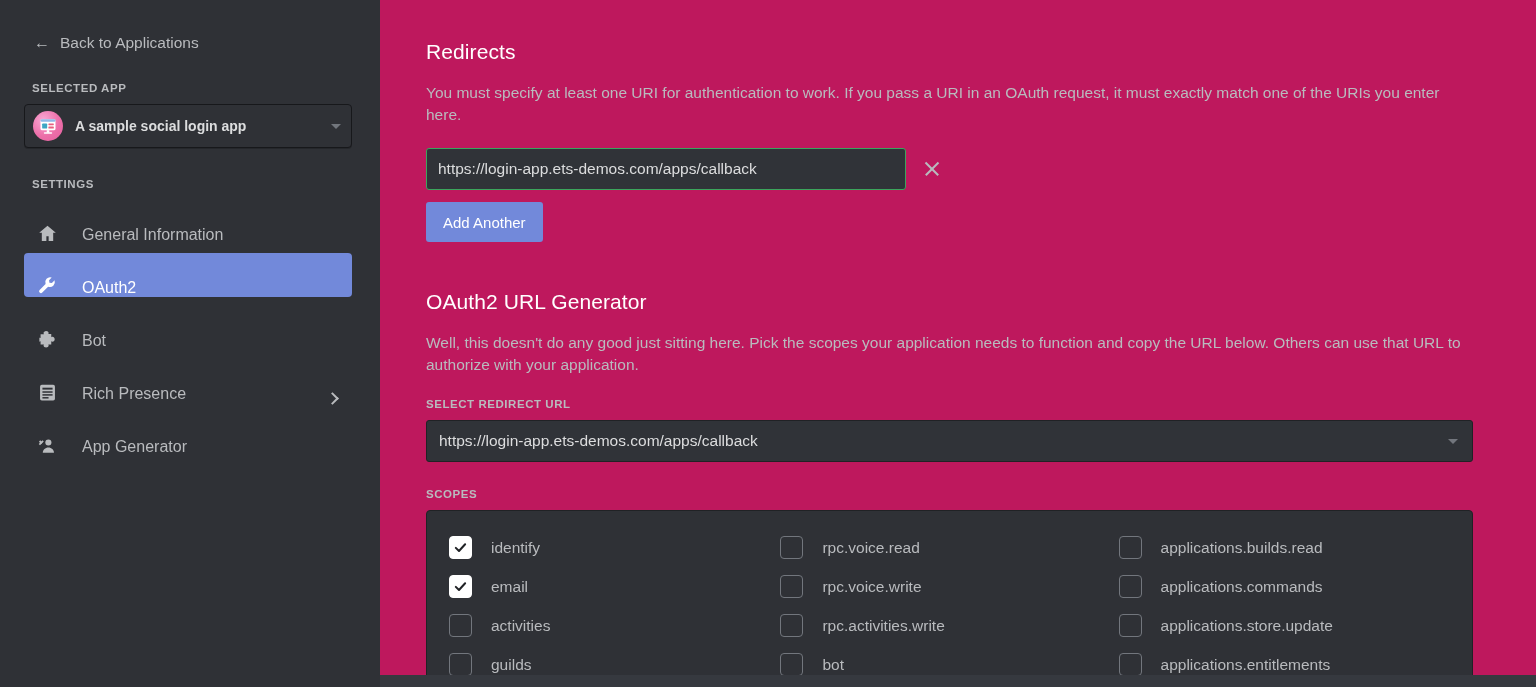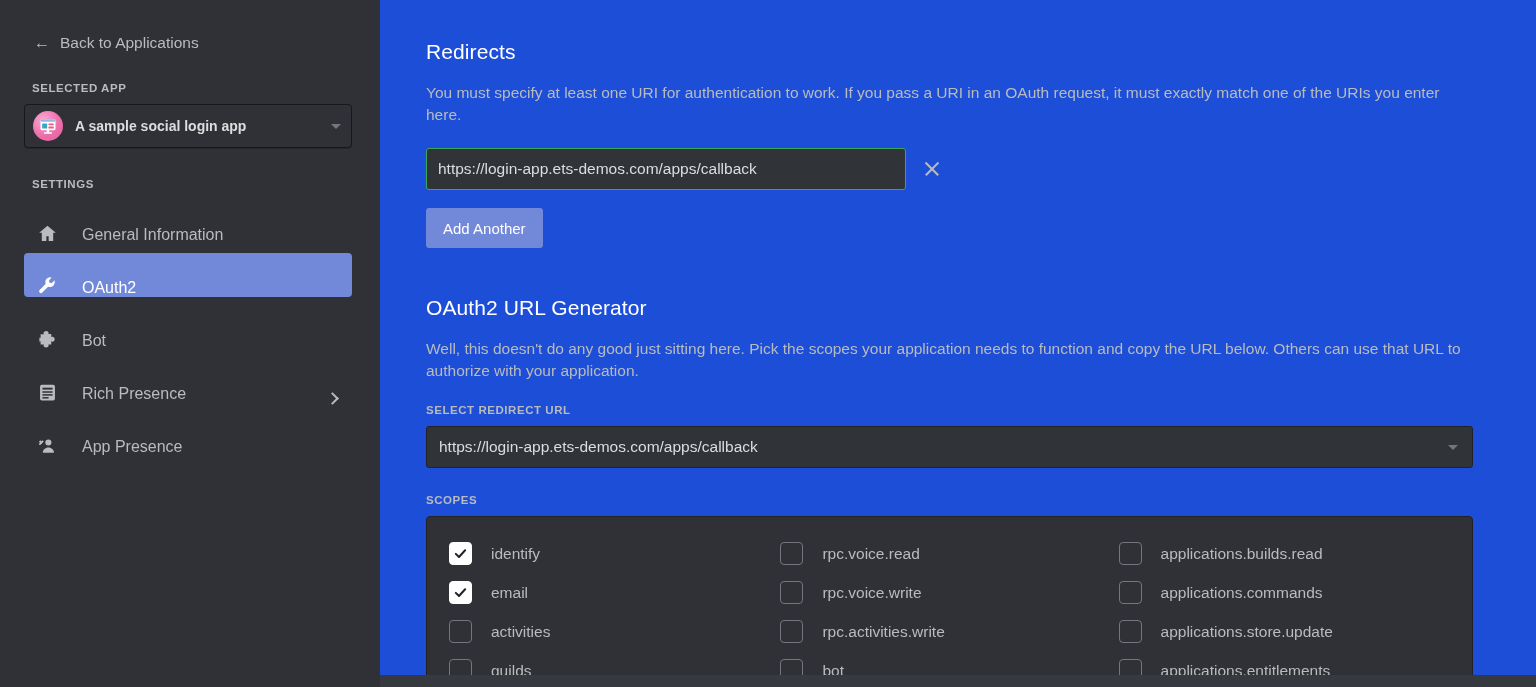--- a/index.html
+++ b/index.html
@@ -91,21 +91,21 @@
     width: 9px; height: 9px; flex: 0 0 9px;
     border-right: 2.2px solid #b9bbbe;
     border-top: 2.2px solid #b9bbbe;
     transform: rotate(45deg);
     margin-right: 3px;
   }
 
   
   .main {
     flex: 1; height: 675px;
-    background: #1d4ed8;
+    background: #be185d;
     padding: 40px 0 0 46px;
     overflow: hidden;
     position: relative;
   }
   .h2 {
     color: #ffffff; font-size: 21px; font-weight: normal;
     letter-spacing: .1px;
     margin-bottom: 18px;
   }
   .desc {
@@ -132,21 +132,21 @@
   .remove-btn::before, .remove-btn::after {
     content: ""; position: absolute;
     left: 3px; top: 11px;
     width: 18px; height: 1.6px;
     background: #b9bbbe;
   }
   .remove-btn::before { transform: rotate(45deg); }
   .remove-btn::after  { transform: rotate(-45deg); }
 
   .btn-primary {
-    margin-top: 18px;
+    margin-top: 12px;
     height: 40px; padding: 0 17px;
     background: #7289da; border: none; border-radius: 3px;
     color: #ffffff; font-size: 15px;
     font-family: "Liberation Sans", sans-serif;
     cursor: pointer;
   }
 
   .h2.gen { margin-top: 48px; }
 
   .field-label {
@@ -279,21 +279,21 @@
 
       <div class="nav-item">
         <span class="nav-icon">
           <svg width="21" height="21" viewBox="0 0 24 24">
             <circle cx="13" cy="8.6" r="3.5" fill="#b9bbbe"></circle>
             <path fill="#b9bbbe" d="M6.6 20.4c0-3.6 2.9-6.2 6.4-6.2s6.4 2.6 6.4 6.2H6.6z"></path>
             <path fill="#b9bbbe" d="M2.2 7.6l1.5-1.5 2.6 2.6L4.8 10.2z"></path>
             <path fill="#b9bbbe" d="M3.4 11.6 2 10.2l4.3-4.3 1.4 1.4z"></path>
           </svg>
         </span>
-        <span class="nav-label">App Presence</span>
+        <span class="nav-label">App Generator</span>
       </div>
 
     </nav>
   </aside>
 
   <main class="main">
 
     <h2 class="h2">Redirects</h2>
     <p class="desc">You must specify at least one URI for authentication to work. If you pass a URI in an OAuth request, it must exactly match one of the URIs you enter here.</p>
 

